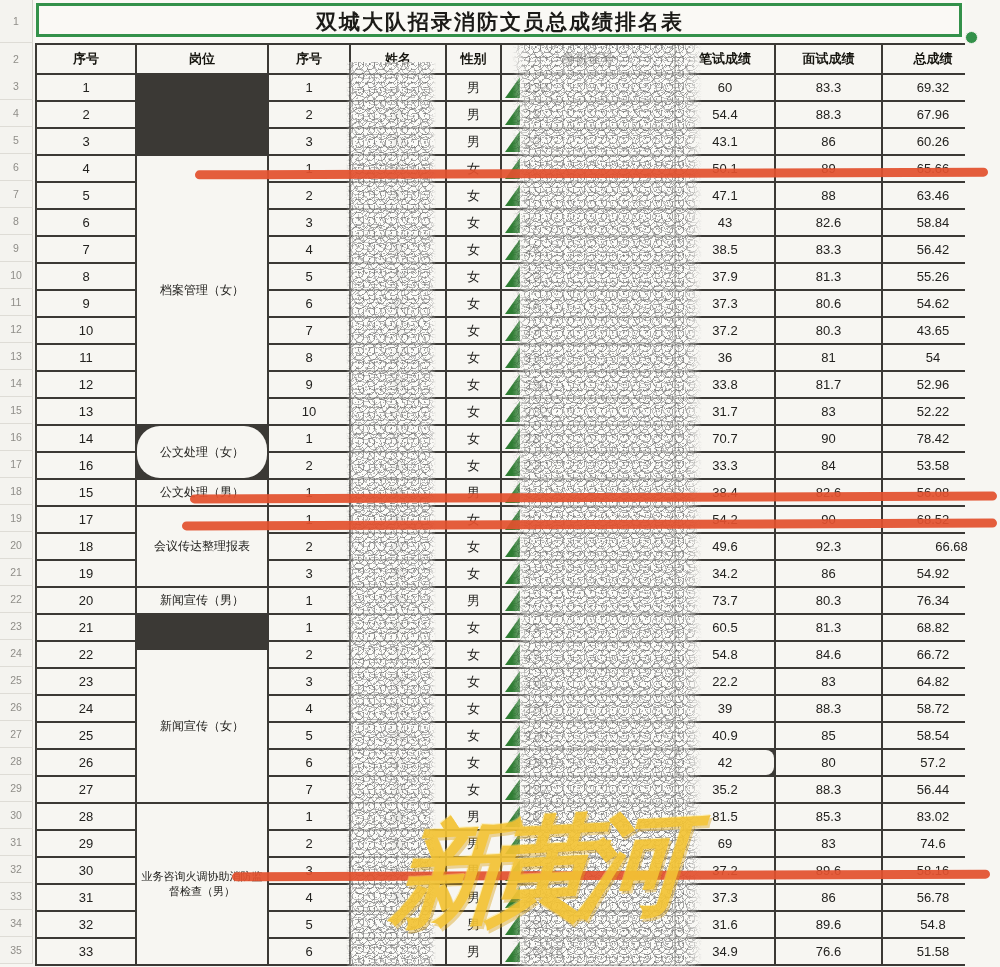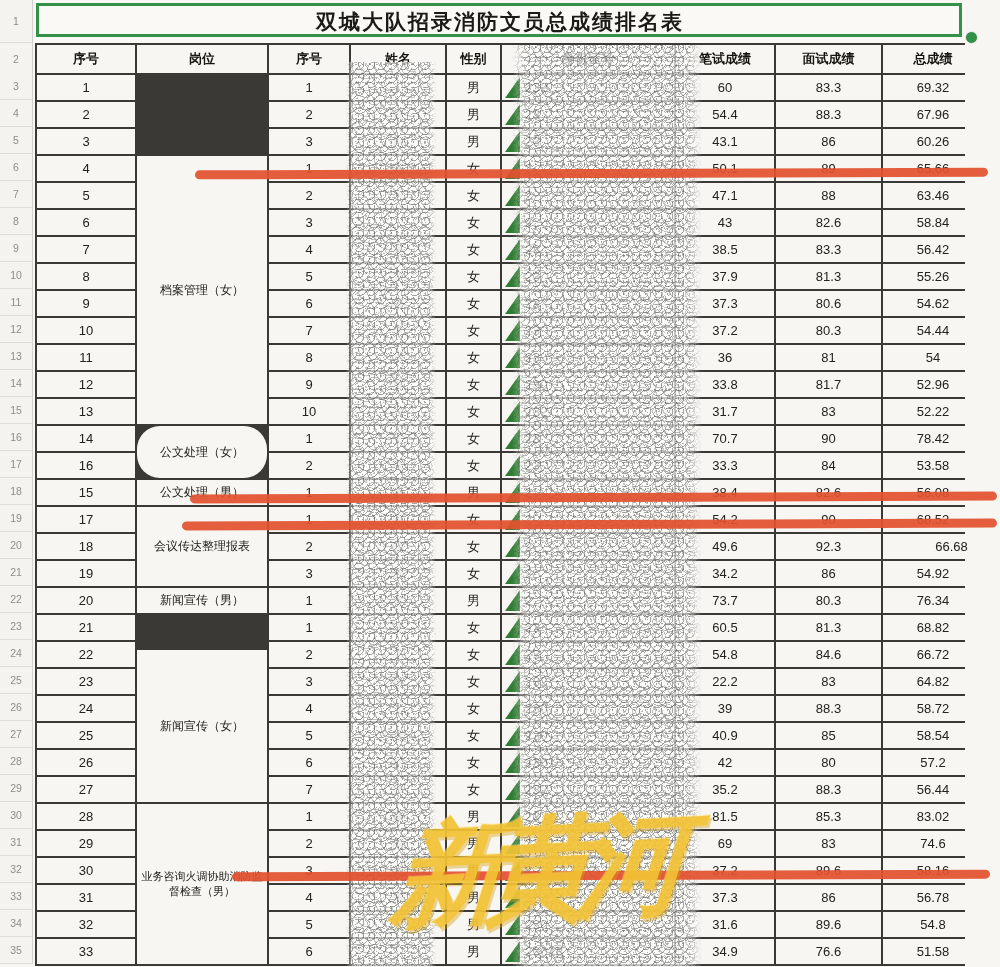--- a/index.html
+++ b/index.html
@@ -268,21 +268,21 @@
       <div class="c" style="grid-area: 11 / 4;">
         <span class="name-hint">李</span>
       </div>
       <div class="c" style="grid-area: 11 / 5;">女</div>
       <div class="c idc" style="grid-area: 11 / 6;">
         <span class="tri"></span>
         <span>23</span>
       </div>
       <div class="c" style="grid-area: 11 / 7;">37.2</div>
       <div class="c" style="grid-area: 11 / 8;">80.3</div>
-      <div class="c" style="grid-area: 11 / 9;">54.44</div>
+      <div class="c" style="grid-area: 11 / 9;">43.65</div>
       <div class="c" style="grid-area: 12 / 1;">11</div>
       <div class="c" style="grid-area: 12 / 3;">8</div>
       <div class="c" style="grid-area: 12 / 4;">
         <span class="name-hint">王</span>
       </div>
       <div class="c" style="grid-area: 12 / 5;">女</div>
       <div class="c idc" style="grid-area: 12 / 6;">
         <span class="tri"></span>
         <span>23</span>
       </div>
@@ -479,21 +479,21 @@
       <div class="c" style="grid-area: 27 / 1;">26</div>
       <div class="c" style="grid-area: 27 / 3;">6</div>
       <div class="c" style="grid-area: 27 / 4;">
         <span class="name-hint">刘</span>
       </div>
       <div class="c" style="grid-area: 27 / 5;">女</div>
       <div class="c idc" style="grid-area: 27 / 6;">
         <span class="tri"></span>
         <span>2301</span>
       </div>
-      <div class="c" style="grid-area: 27 / 7;">42</div>
+      <div class="c" style="grid-area: 27 / 7; border-radius: 8px;">42</div>
       <div class="c" style="grid-area: 27 / 8;">80</div>
       <div class="c" style="grid-area: 27 / 9;">57.2</div>
       <div class="c" style="grid-area: 28 / 1;">27</div>
       <div class="c" style="grid-area: 28 / 3;">7</div>
       <div class="c" style="grid-area: 28 / 4;">
         <span class="name-hint">付</span>
       </div>
       <div class="c" style="grid-area: 28 / 5;">女</div>
       <div class="c idc" style="grid-area: 28 / 6;">
         <span class="tri"></span>

